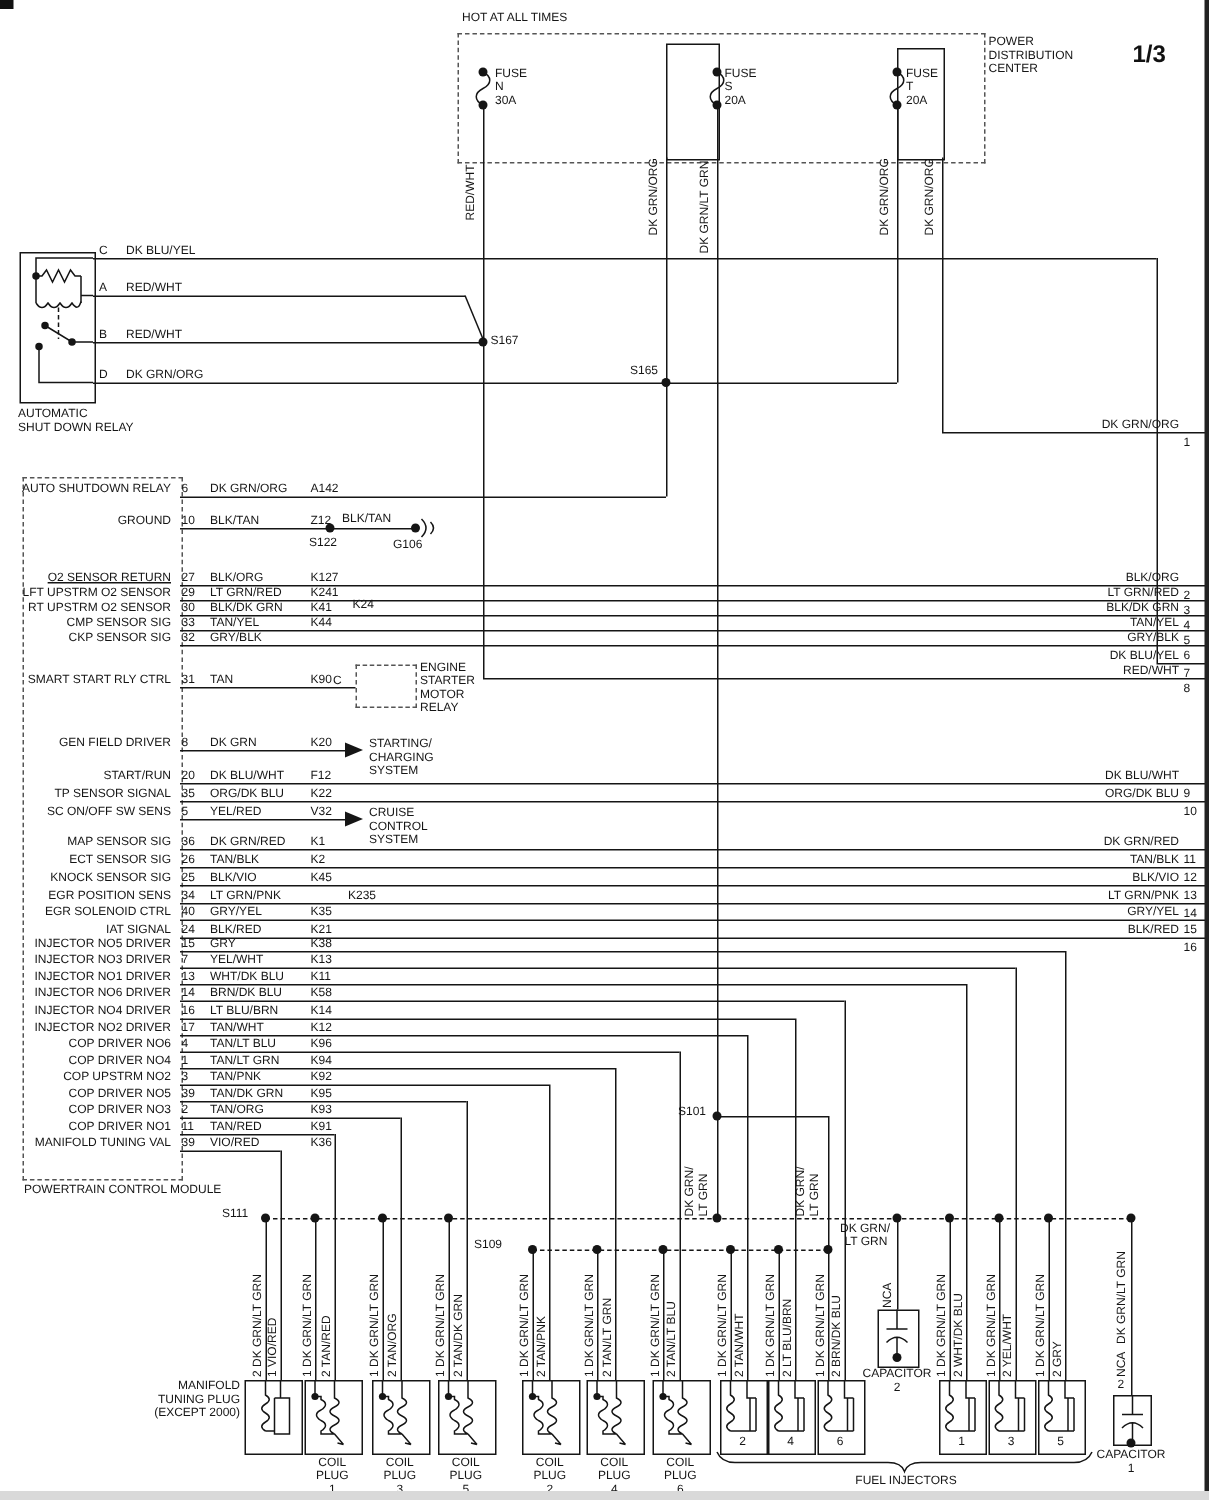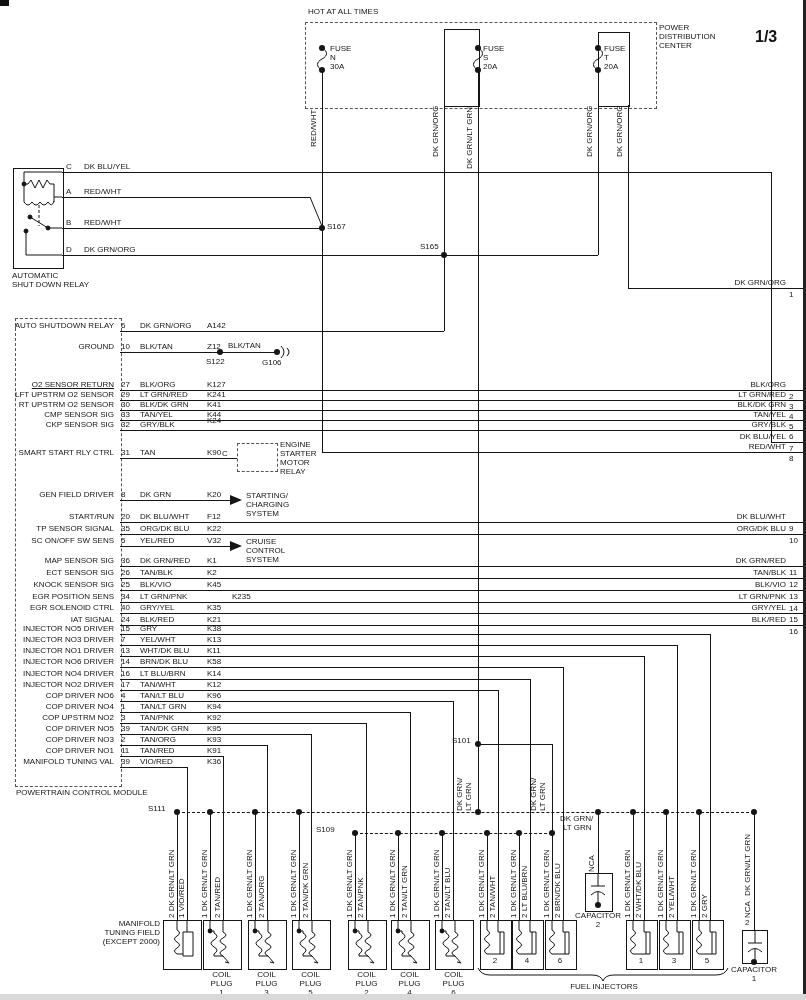--- a/index.html
+++ b/index.html
@@ -315,21 +315,21 @@
       <div class="t cct" style="top: 410px;">K41</div>
 
       <div class="t plabel" style="top: 420px;">CMP SENSOR SIG</div>
       <div class="t pin" style="top: 420px;">33</div>
       <div class="t clr" style="top: 420px;">TAN/YEL</div>
       <div class="t cct" style="top: 420px;">K44</div>
 
       <div class="t plabel" style="top: 430px;">CKP SENSOR SIG</div>
       <div class="t pin" style="top: 430px;">32</div>
       <div class="t clr" style="top: 430px;">GRY/BLK</div>
-      <div class="t cct" style="top: 426px;">K24</div>
+      <div class="t cct" style="top: 408px; margin-left: 28px;">K24</div>
 
       <div class="t plabel" style="top: 458px;">SMART START RLY CTRL</div>
       <div class="t pin" style="top: 458px;">31</div>
       <div class="t clr" style="top: 458px;">TAN</div>
       <div class="t cct" style="top: 458px;">K90</div>
 
       <div class="t plabel" style="top: 500px;">GEN FIELD DRIVER</div>
       <div class="t pin" style="top: 500px;">8</div>
       <div class="t clr" style="top: 500px;">DK GRN</div>
       <div class="t cct" style="top: 500px;">K20</div>
@@ -708,21 +708,21 @@
       </div>
 
       <div class="rot" style="left: 700px; top: 838px; height: 80px;">
         <div>2 GRY</div>
         <div></div>
       </div>
     </div>
 
   <div class="t stack rtxt" style="left:98px;top:919px;width:62px">
     <div>MANIFOLD</div>
-    <div>TUNING FIELD</div>
+    <div>TUNING PLUG</div>
     <div>(EXCEPT 2000)</div>
   </div>
 
   <div>
 
       <div class="t stack ctr" style="left: 203px; top: 970px; width: 37px;">
         <div>COIL</div>
         <div>PLUG</div>
         <div>1</div>
       </div>

